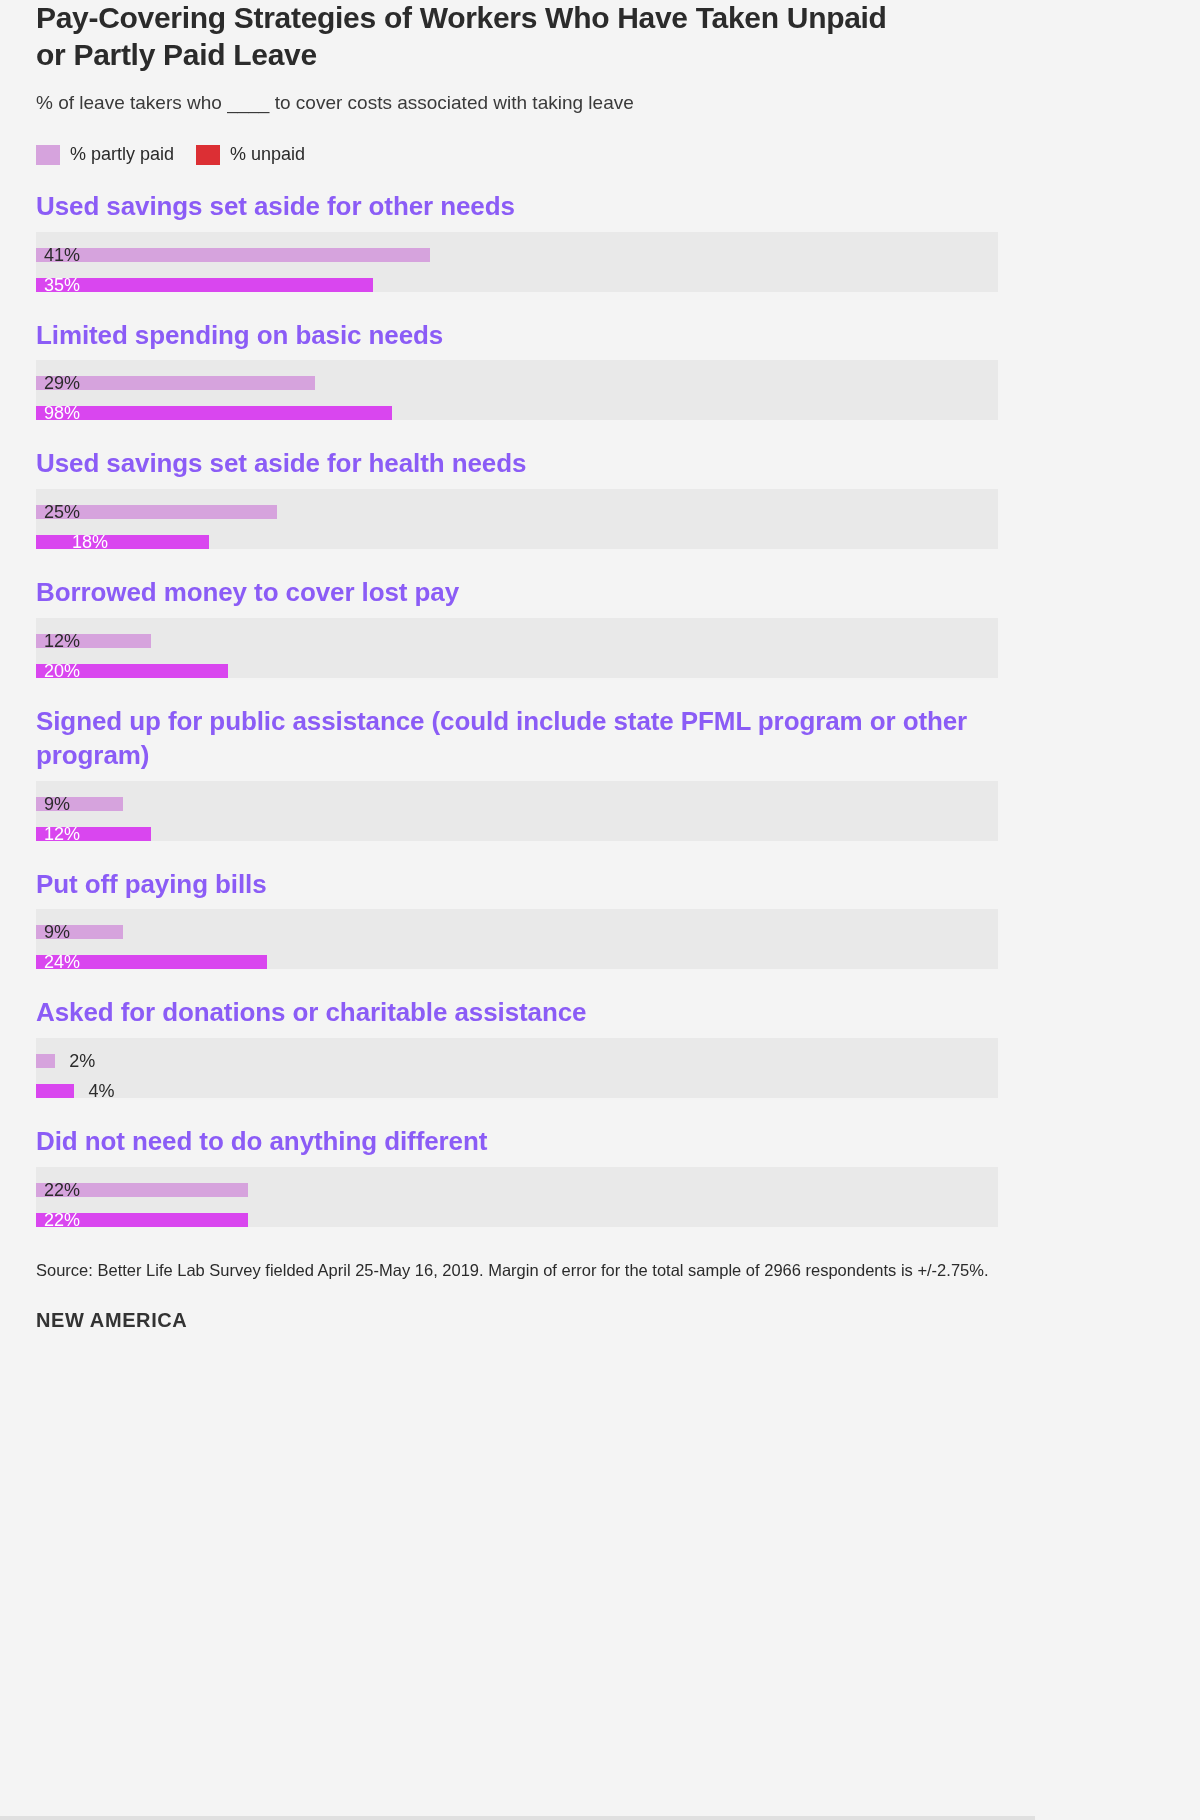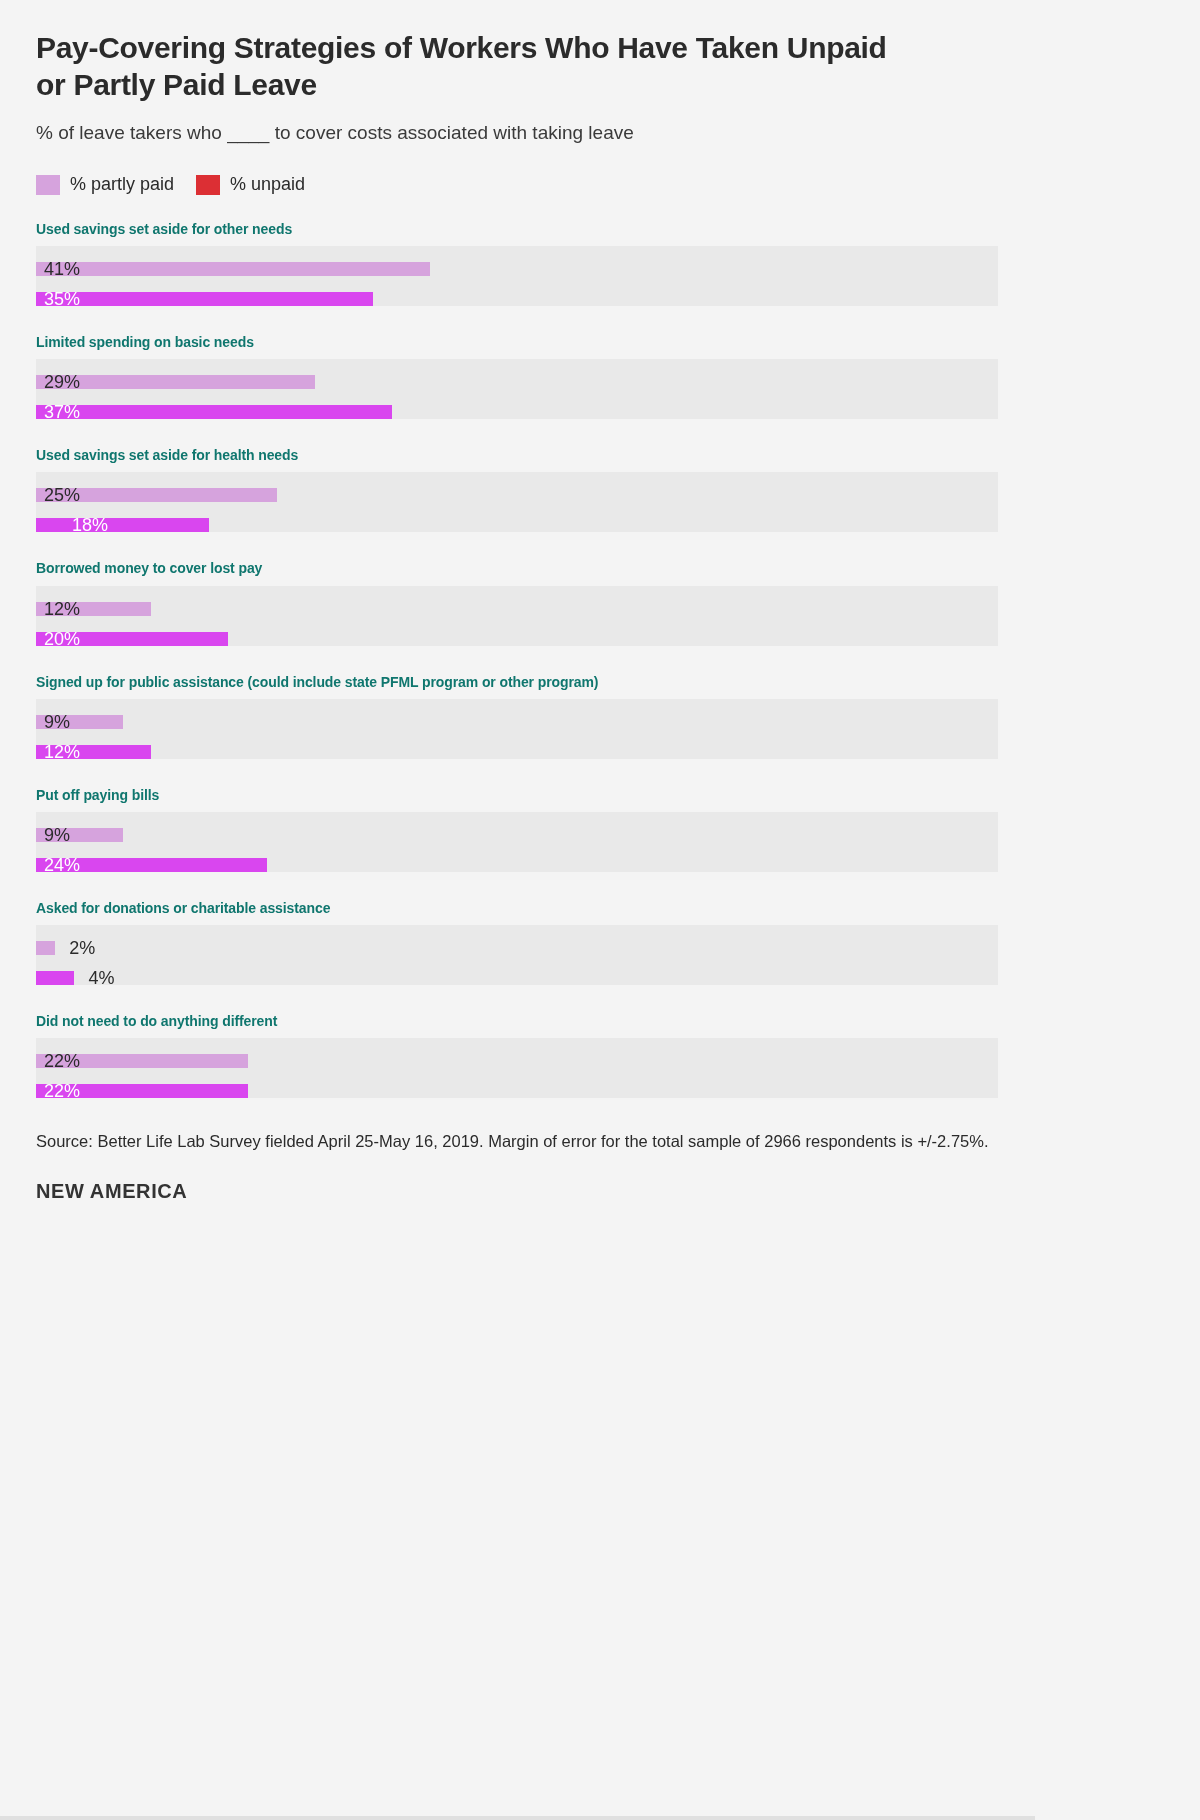--- a/index.html
+++ b/index.html
@@ -10,21 +10,21 @@
   }
   #root {
     position: relative;
     width: 1035px;
     min-height: 1820px;
     background: #f4f4f4;
     padding: 0 36px;
   }
 
   
-  .header { padding-top: 30px; }
+  .header { }
   .title {
     font-size: 30px;
     font-weight: 700;
     line-height: 1.22;
     color: #2b2b2b;
     letter-spacing: -0.3px;
     max-width: 880px;
   }
   .subtitle {
     margin-top: 18px;
@@ -43,23 +43,23 @@
     height: 22px;
   }
   .legend-item { display: flex; align-items: center; gap: 10px; }
   .legend-swatch { width: 24px; height: 20px; display: inline-block; }
   .legend-label { font-size: 18px; color: #2b2b2b; }
 
   
   .chart { margin-top: 24px; }
   .group { margin-bottom: 27px; }
   .group-label {
-    font-size: 14px;
+    font-size: 26px;
     font-weight: 700;
-    color: #0f766e;
+    color: #8b5cf6;
     line-height: 1.3;
     margin-bottom: 8px;
     letter-spacing: -0.1px;
   }
   .track {
     position: relative;
     width: 962px;
     height: 30px;
     background: #e9e9e9;
   }
@@ -146,21 +146,21 @@
       </div>
       <div class="group">
         <div class="group-label">Limited spending on basic needs</div>
         <div class="track">
           <div class="bar purple" style="width: 29%;">
             <span class="bar-value inside-dark">29%</span>
           </div>
         </div>
         <div class="track">
           <div class="bar red" style="width: 37%;">
-            <span class="bar-value inside-light">37%</span>
+            <span class="bar-value inside-light">98%</span>
           </div>
         </div>
       </div>
       <div class="group">
         <div class="group-label">Used savings set aside for health needs</div>
         <div class="track">
           <div class="bar purple" style="width: 25%;">
             <span class="bar-value inside-dark">25%</span>
           </div>
         </div>

